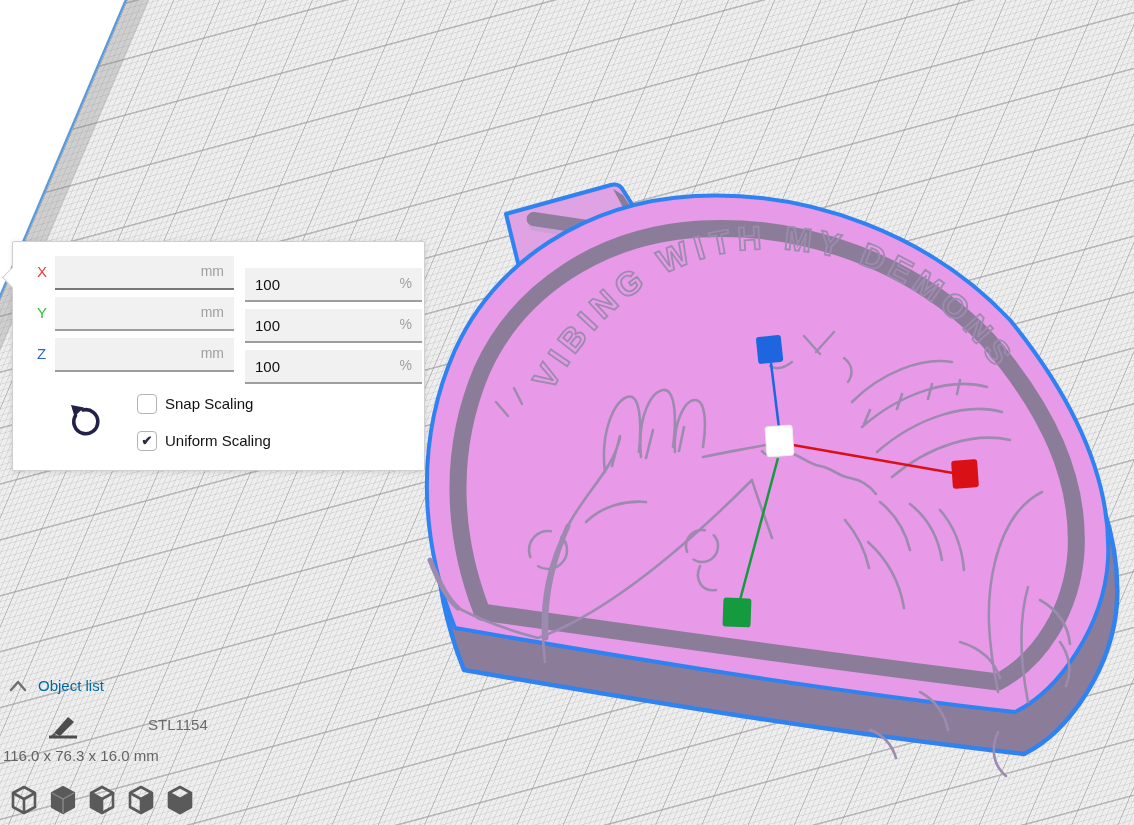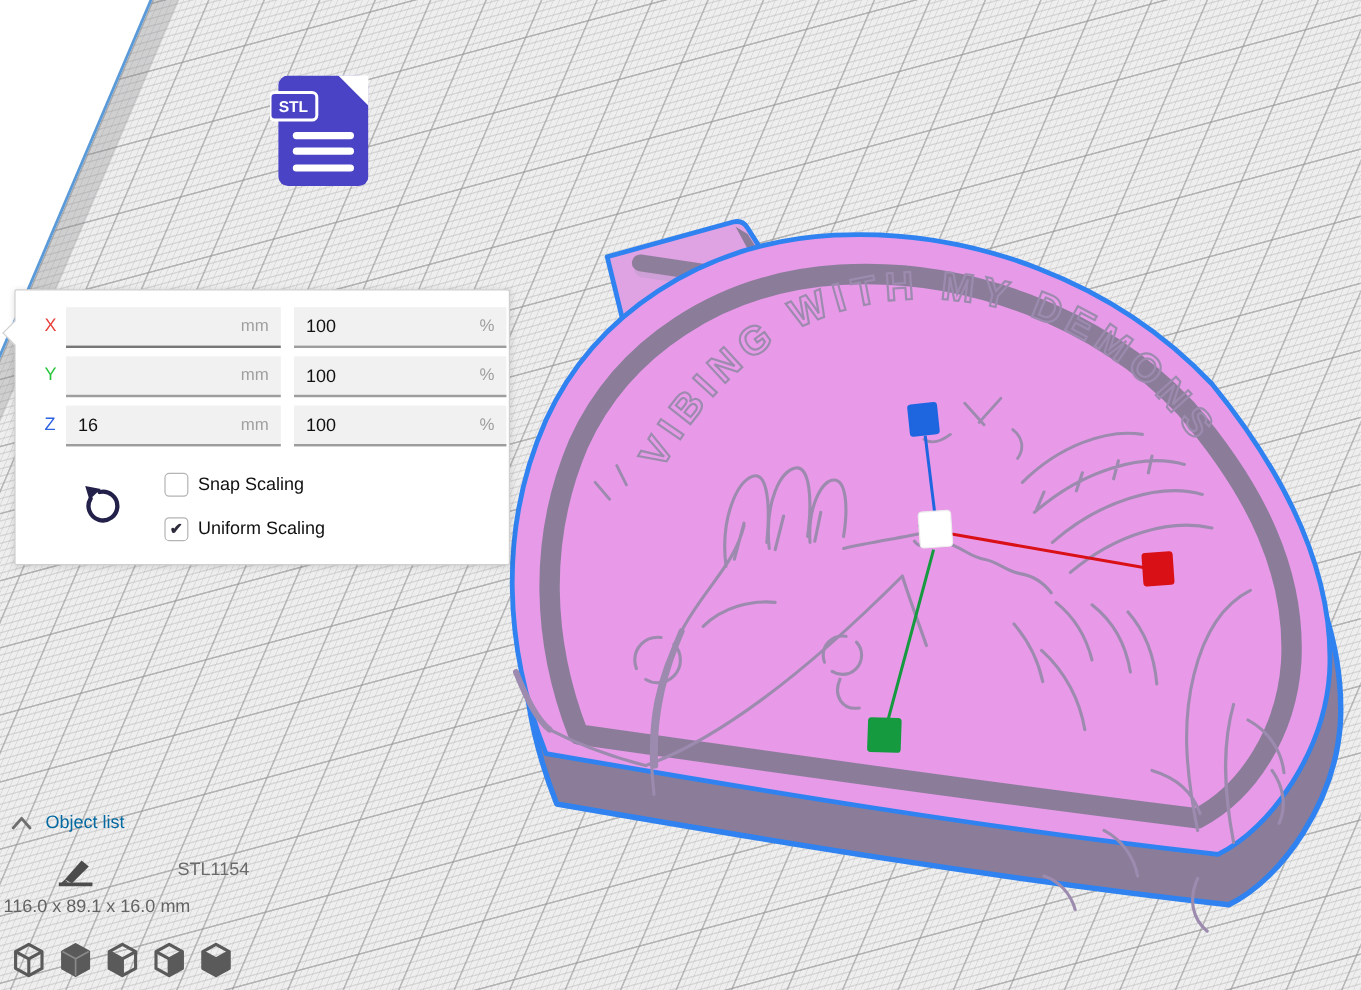--- a/index.html
+++ b/index.html
@@ -42,21 +42,21 @@
   .srow .axis { position:absolute; left:24px; top:7px; font-size:15px; width:16px; }
   .ax-x { color:#e8413c; } .ax-y { color:#27c53c; } .ax-z { color:#2d62e2; }
   .field { position:absolute; top:0; height:34px; background:#f1f1f1;
     border-bottom:2px solid #9d9d9d; }
   .field.focused { border-bottom-color:#777777; }
   .field input { position:absolute; left:10px; top:0; width:70%; height:32px;
     border:none; background:transparent; font-size:15px; color:#101010;
     font-family:"Liberation Sans", sans-serif; outline:none; }
   .field .unit { position:absolute; right:10px; top:7px; font-size:14px; color:#9f9f9f; }
   .f-mm  { left:42px;  width:179px; }
-  .f-pct { left:232px; width:177px; }
+  .f-pct { left:232px; width:177px;margin-top:12px; }
   .row1 { top:14px; } .row2 { top:55px; } .row3 { top:96px; }
   .cb-row { position:absolute; left:124px; height:20px; }
   .cb { position:absolute; left:0; top:0; width:20px; height:20px; background:#fff;
     border:1.5px solid #b4b4b4; border-radius:4px; text-align:center;
     font-size:13px; font-weight:bold; color:#2e2b3c; line-height:18px; cursor:pointer; }
   .cb-label { position:absolute; left:28px; top:1px; font-size:15px; color:#111;
     white-space:nowrap; }
   .cb-snap { top:152px; } .cb-uni { top:189px; }
   .reset-btn { position:absolute; left:54px; top:160px; width:38px; height:38px; cursor:pointer; }
 
@@ -154,32 +154,20 @@
       <line x1="379" y1="258" x2="371" y2="193" stroke="#1d66e0" stroke-width="2.5"></line>
       <line x1="393" y1="275" x2="553" y2="303" stroke="#da1017" stroke-width="2.5"></line>
       <line x1="378" y1="288" x2="340" y2="430" stroke="#169a40" stroke-width="2.5"></line>
       <rect x="357" y="166" width="25" height="27" rx="3" fill="#1d66e0" transform="rotate(-6 369 179)"></rect>
       <rect x="552" y="290" width="26" height="28" rx="3" fill="#da1017" transform="rotate(-4 565 304)"></rect>
       <rect x="323" y="428" width="28" height="29" rx="3" fill="#169a40" transform="rotate(2 337 442)"></rect>
       <rect x="366" y="256" width="27" height="30" rx="3" fill="#ffffff" stroke="#ececec" stroke-width="1" transform="rotate(-4 379 271)"></rect>
     </g>
   </svg>
 
-  <div class="stl-icon">
-    <svg width="82" height="92" viewBox="-7 0 82 92">
-      <rect x="0" y="0" width="75" height="92" rx="8" fill="#4a43c6"></rect>
-      <polygon points="49,-1 76,-1 76,26" fill="#ffffff"></polygon>
-      <polygon points="50,2 73,25 50,25" fill="#4a43c6"></polygon>
-      <rect x="-7" y="14" width="39" height="23" rx="4" fill="#4a43c6" stroke="#ffffff" stroke-width="2.5"></rect>
-      <text x="12.5" y="30.5" text-anchor="middle" font-family="Liberation Sans, sans-serif" font-size="13" font-weight="bold" fill="#ffffff">STL</text>
-      <rect x="12" y="47" width="51" height="6" rx="3" fill="#ffffff"></rect>
-      <rect x="12" y="60" width="51" height="6" rx="3" fill="#ffffff"></rect>
-      <rect x="12" y="74" width="51" height="6" rx="3" fill="#ffffff"></rect>
-    </svg>
-  </div>
 
   <div class="scale-panel">
     <div class="panel-arrow"></div>
 
     <div class="srow row1">
       <span class="axis ax-x">X</span>
       <div class="field f-mm focused">
         <span class="unit">mm</span>
       </div>
       <div class="field f-pct">
@@ -195,21 +183,20 @@
       </div>
       <div class="field f-pct">
         <input value="100" style="">
         <span class="unit">%</span>
       </div>
     </div>
 
     <div class="srow row3">
       <span class="axis ax-z">Z</span>
       <div class="field f-mm">
-        <input value="16" style="">
         <span class="unit">mm</span>
       </div>
       <div class="field f-pct">
         <input value="100" style="">
         <span class="unit">%</span>
       </div>
     </div>
 
     <div class="reset-btn">
       <svg width="38" height="38" viewBox="0 0 38 38">
@@ -237,21 +224,21 @@
 
   <div class="objlist-item">
     <svg class="pencil" width="36" height="26" viewBox="0 0 36 26">
       <line x1="3" y1="23" x2="31" y2="23" stroke="#4c4c4c" stroke-width="3"></line>
       <polygon points="8,19 22,3 28,8 14,22" fill="#4c4c4c"></polygon>
       <polygon points="5,22 8,19 11,21.5" fill="#4c4c4c"></polygon>
     </svg>
     <span class="iname">STL1154</span>
   </div>
 
-  <div class="dims">116.0 x 89.1 x 16.0 mm</div>
+  <div class="dims">116.0 x 76.3 x 16.0 mm</div>
 
   <div class="view-toolbar">
     <svg class="vbtn" viewBox="0 0 36 36">
       <g fill="none" stroke="#5a5a5a" stroke-width="2.6" stroke-linejoin="round">
         <polygon points="18,5 29,11 29,25 18,31 7,25 7,11"></polygon>
         <polyline points="7,11 18,17 29,11"></polyline>
         <line x1="18" y1="17" x2="18" y2="31"></line>
       </g>
     </svg>
     <svg class="vbtn" viewBox="0 0 36 36">

